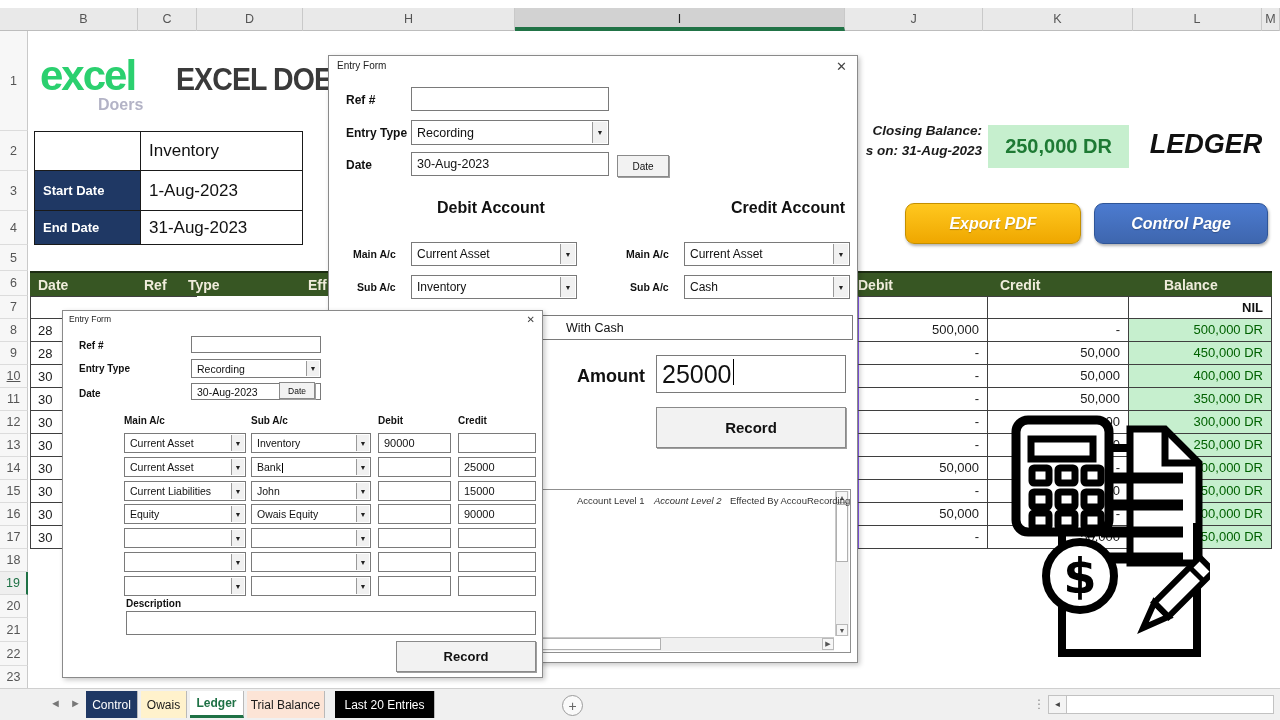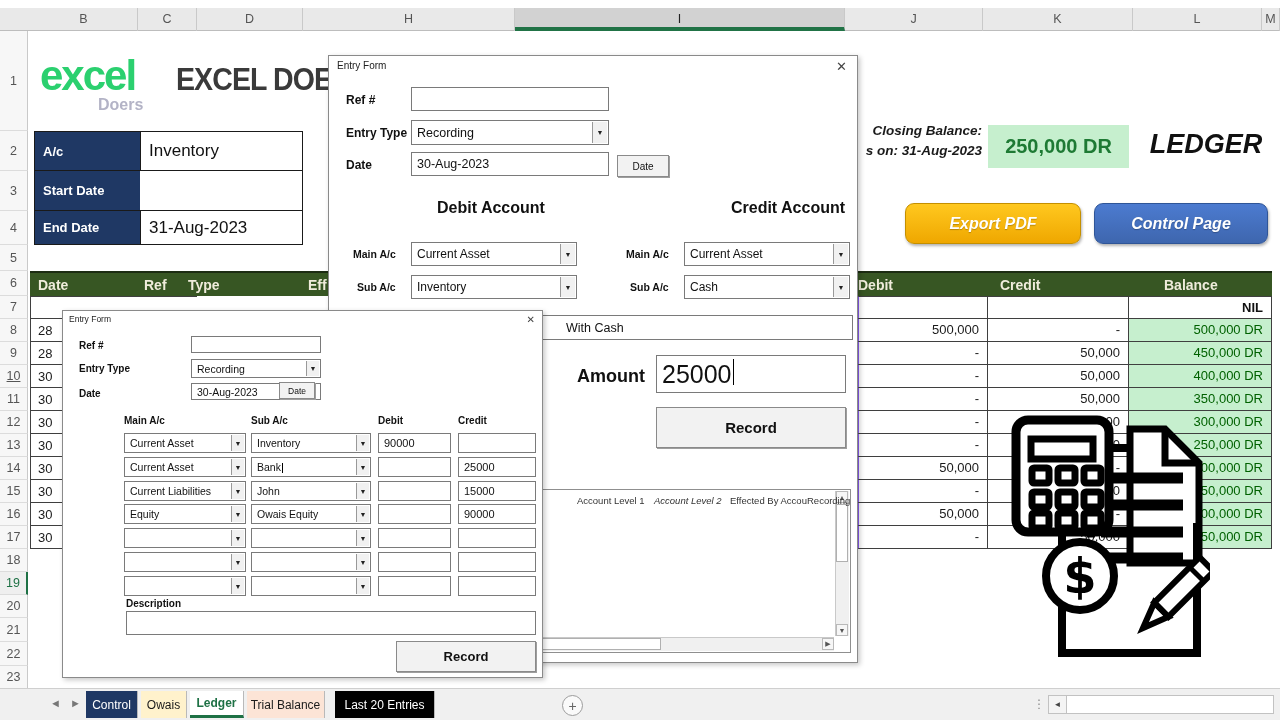--- a/index.html
+++ b/index.html
@@ -121,25 +121,25 @@
       <div class="rowh" style="top: 642px; height: 24px; line-height: 24px;">22</div>
       <div class="rowh" style="top: 666px; height: 23px; line-height: 23px;">23</div>
     </div>
 
   <div id="logo-brand">excel</div>
   <div id="logo-sub">Doers</div>
   <div id="logo-title">EXCEL DOER</div>
 
   <div id="info-table">
       <div class="infrow" style="top: 131px; height: 40px;">
-        <div class="inflab">A/c</div>
         <div class="infval">Inventory</div>
       </div>
       <div class="infrow" style="top: 171px; height: 40px;">
         <div class="inflab">Start Date</div>
+        <div class="infval">1-Aug-2023</div>
       </div>
       <div class="infrow" style="top: 211px; height: 34px;">
         <div class="inflab">End Date</div>
         <div class="infval">31-Aug-2023</div>
       </div>
     </div>
 
   <div id="closing-l1">Closing Balance:</div>
   <div id="closing-l2">s on:  31-Aug-2023</div>
   <div id="closing-box">250,000 DR</div>

